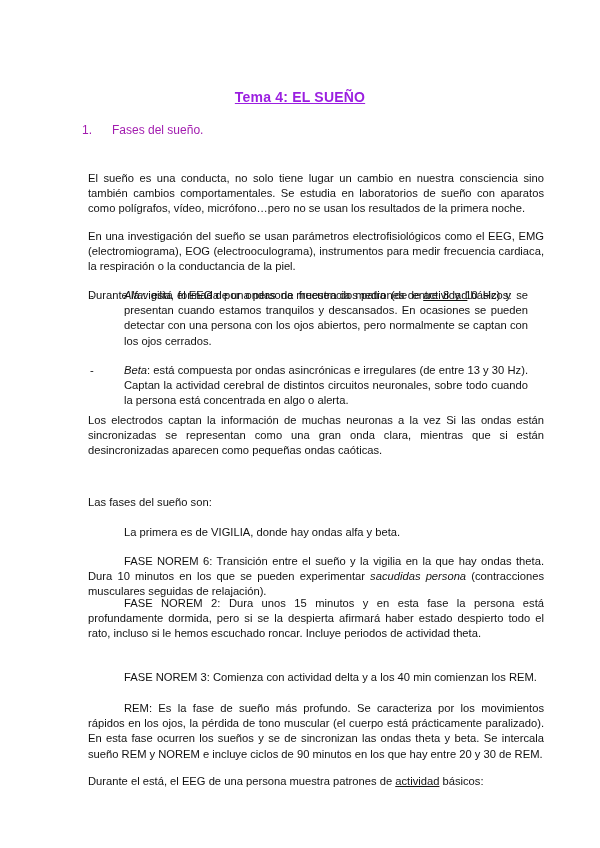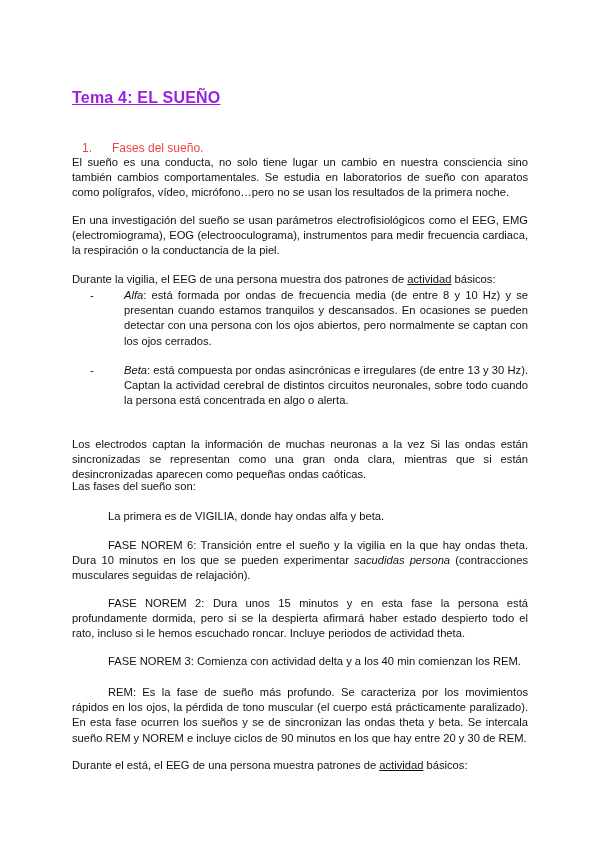--- a/index.html
+++ b/index.html
@@ -5,30 +5,30 @@
     html, body { margin: 0; padding: 0; background: #ffffff; }
     body {
       width: 600px; height: 848px; position: relative; overflow: hidden;
       font-family: "Liberation Sans", sans-serif;
       color: #111111;
       font-size: 11.2px;
       line-height: 15.2px;
     }
     .page { position: absolute; left: 72px; top: 0; width: 456px; }
     .title {
-      position: absolute; top: 90px; left: 0; width: 456px; 
+      position: absolute; top: 90px; left: 0; width: 456px; text-align: center;
       color: #9b1fe0; font-weight: bold; text-decoration: underline;
-      font-size: 16px; letter-spacing: 0.2px;
+      font-size: 14px; letter-spacing: 0.2px;
       font-family: "Liberation Sans Narrow", "Liberation Sans", sans-serif;
     }
     .heading {
-      position: absolute; top: 141px; left: 10px; color: #ef4444; font-size: 12px;
+      position: absolute; top: 123px; left: 10px; color: #a21caf; font-size: 12px;
     }
     .heading .num { display: inline-block; width: 30px; }
-    .p { position: absolute; left: 0; width: 456px; text-align: justify; margin: 0; }
+    .p { position: absolute; left: 0; width: 456px; text-align: justify; margin: 16px; }
     .bul { position: absolute; left: 18px; width: 438px; margin: 0; }
     .bul .dash { position: absolute; left: 0; top: 0; }
     .bul .txt { display: block; margin-left: 34px; text-align: justify; }
     .indent { text-indent: 36px; }
     b { font-weight: normal; }
     i { font-style: italic; }
     u { }
   </style>
 </head>
 <body>
@@ -48,27 +48,27 @@
   <div class="bul" style="top:288px">
     <span class="dash">-</span>
     <span class="txt"><i>Alfa</i><span>: está formada por ondas de frecuencia media (de entre 8 y 10 Hz) y se presentan cuando estamos tranquilos y descansados. En ocasiones se pueden detectar con una persona con los ojos abiertos, pero normalmente se captan con los ojos cerrados.</span></span>
   </div>
 
   <div class="bul" style="top:363px">
     <span class="dash">-</span>
     <span class="txt"><i>Beta</i><span>: está compuesta por ondas asincrónicas e irregulares (de entre 13 y 30 Hz). Captan la actividad cerebral de distintos circuitos neuronales, sobre todo cuando la persona está concentrada en algo o alerta.</span></span>
   </div>
 
-  <p class="p" style="top:437px">Los electrodos captan la información de muchas neuronas a la vez Si las ondas están sincronizadas se representan como una gran onda clara, mientras que si están desincronizadas aparecen como pequeñas ondas caóticas.</p>
+  <p class="p" style="top:397px">Los electrodos captan la información de muchas neuronas a la vez Si las ondas están sincronizadas se representan como una gran onda clara, mientras que si están desincronizadas aparecen como pequeñas ondas caóticas.</p>
   <p class="p" style="top:479px">Las fases del sueño son:</p>
 
   <p class="p indent" style="top:509px"><span>La primera es de </span><b>VIGILIA</b><span>, donde hay ondas alfa y beta.</span></p>
 
   <p class="p indent" style="top:538px"><b>FASE NOREM 6</b><span>: Transición entre el sueño y la vigilia en la que hay ondas theta. Dura 10 minutos en los que se pueden experimentar </span><i>sacudidas persona</i><span> (contracciones musculares seguidas de relajación).</span></p>
 
-  <p class="p indent" style="top:596px"><b>FASE NOREM 2</b><span>: Dura unos 15 minutos y en esta fase la persona está profundamente dormida, pero si se la despierta afirmará haber estado despierto todo el rato, incluso si le hemos escuchado roncar. Incluye periodos de actividad theta.</span></p>
+  <p class="p indent" style="top:580px"><b>FASE NOREM 2</b><span>: Dura unos 15 minutos y en esta fase la persona está profundamente dormida, pero si se la despierta afirmará haber estado despierto todo el rato, incluso si le hemos escuchado roncar. Incluye periodos de actividad theta.</span></p>
 
   <p class="p indent" style="top:654px"><b>FASE NOREM 3</b><span>: Comienza con actividad delta y a los 40 min comienzan los REM.</span></p>
 
   <p class="p indent" style="top:685px"><b>REM</b><span>: Es la fase de sueño más profundo. Se caracteriza por los movimientos rápidos en los ojos, la pérdida de tono muscular (el cuerpo está prácticamente paralizado). En esta fase ocurren los sueños y se de sincronizan las ondas theta y beta. Se intercala sueño REM y NOREM e incluye ciclos de 90 minutos en los que hay entre 20 y 30 de REM.</span></p>
 
   <p class="p" style="top:758px"><b>Durante el está</b><span>, el EEG de una persona muestra patrones de </span><u>actividad</u><span> básicos:</span></p>
 </div>
 
 </body></html>

